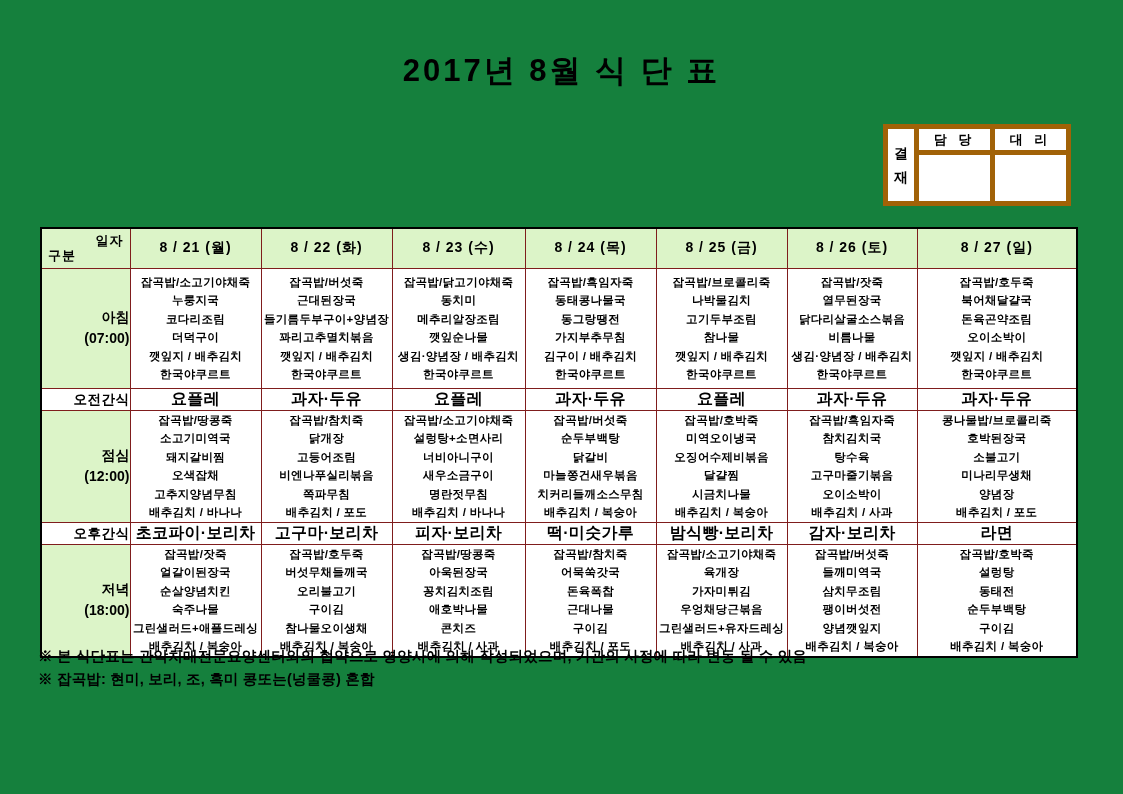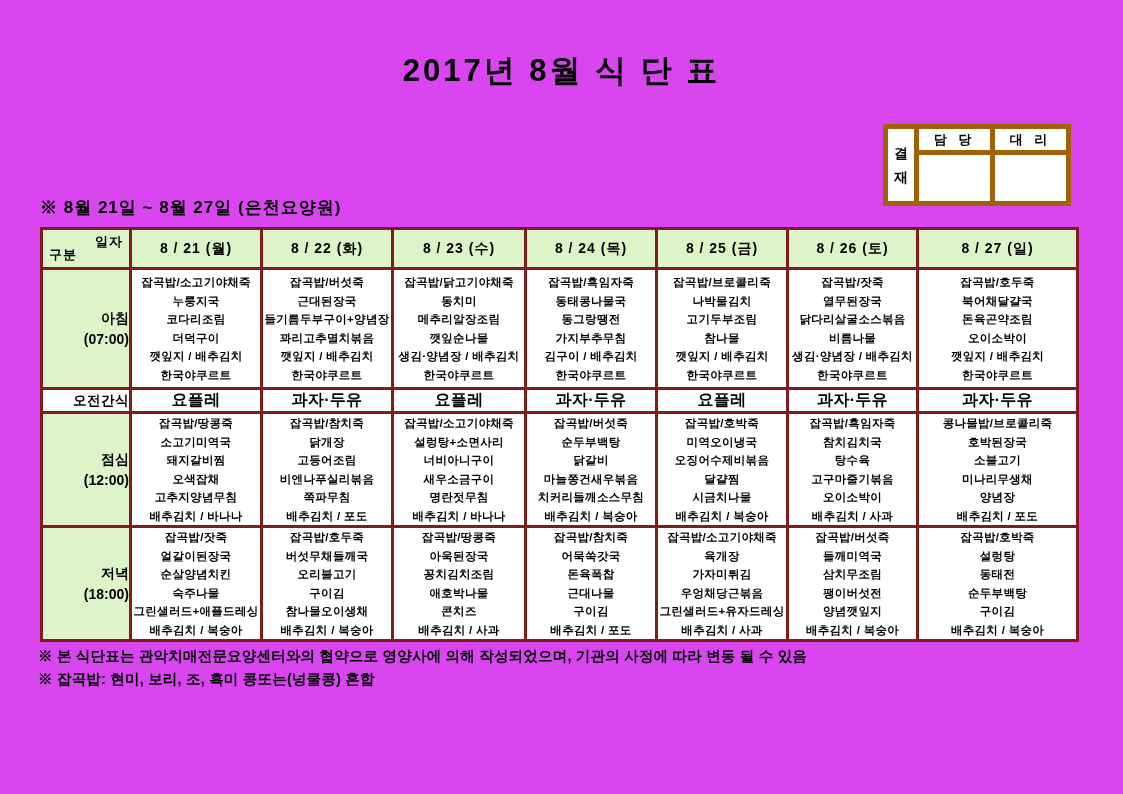--- a/index.html
+++ b/index.html
@@ -1,39 +1,39 @@
 <!DOCTYPE html>
 <html style="--green: #dcf4c8;"><head>
 <meta charset="utf-8">
 <style>
   * { margin:0; padding:0; box-sizing:border-box; }
   html,body { background:#fff; }
   body { font-family:"Liberation Sans", sans-serif; color:#000; }
-  .page { position:relative; width:1123px; height:794px; background:#d946ef; overflow:hidden; }
+  .page { position:relative; width:1123px; height:794px; background:#15803d; overflow:hidden; }
 
   .title { position:absolute; top:50px; left:0; width:100%; text-align:center;
            font-size:31px; font-weight:bold; letter-spacing:3px; }
 
   
   .approval { position:absolute; top:124px; left:883px; border-collapse:collapse; }
   .approval td { border:5px solid #a16207; background:#fff; }
   .approval .stamp-col { width:31px; vertical-align:middle; }
   .approval .stamp-col .vtxt { width:15px; margin:0 auto; word-break:break-all;
         font-size:14px; font-weight:bold; line-height:24px; text-align:center; }
   .approval .head { width:76px; height:26px; text-align:center;
         font-size:13px; font-weight:bold; letter-spacing:4px; }
   .approval .sign { height:51px; }
 
   .subtitle { position:absolute; top:196px; left:40px; font-size:17px;
         font-weight:bold; letter-spacing:1px; }
 
   
   .menu { position:absolute; top:227px; left:40px; border-collapse:collapse;
           table-layout:fixed; border:2px solid #000; }
-  .menu th, .menu td { border:3px solid #7f1d1d; overflow:hidden;margin-left:42px; }
+  .menu th, .menu td { border:1px solid #7f1d1d; overflow:hidden;margin-left:42px; }
   .menu thead th { height:40px; background:var(--green,#dcf4c8);
         font-size:14px; font-weight:bold; text-align:center; letter-spacing:1px; }
   .corner { position:relative;
         background-color:var(--green,#dcf4c8);
         background-image:linear-gradient(to bottom right,
           transparent calc(50% - 1px), #000 calc(50% - 1px),
           #000 calc(50% + 1px), transparent calc(50% + 1px)); }
   .corner .c-top { position:absolute; top:3px; right:6px; font-size:13px; font-weight:bold; }
   .corner .c-bottom { position:absolute; bottom:3px; left:6px; font-size:13px; font-weight:bold; }
 
@@ -71,21 +71,20 @@
         <td class="head">담 당</td>
         <td class="head">대 리</td>
       </tr>
       <tr>
         <td class="sign"></td>
         <td class="sign"></td>
       </tr>
     </tbody>
   </table>
 
-  <div class="subtitle">※ 8월 21일 ~ 8월 27일 (은천요양원)</div>
 
   <table class="menu">
     <colgroup>
       <col style="width:89px">
         <col style="width:131px">
         <col style="width:131px">
         <col style="width:133px">
       <col style="width:131px">
         <col style="width:131px">
         <col style="width:130px">
@@ -234,20 +233,30 @@
           </td>
         <td class="menu-cell">
             <div>콩나물밥/브로콜리죽</div>
             <div>호박된장국</div>
             <div>소불고기</div>
             <div>미나리무생채</div>
             <div>양념장</div>
             <div>배추김치 / 포도</div>
           </td>
       </tr>
+      <tr class="snack">
+        <th class="rowlabel plain">오후간식</th>
+        <td class="snack-cell">초코파이·보리차</td>
+        <td class="snack-cell">고구마·보리차</td>
+        <td class="snack-cell">피자·보리차</td>
+        <td class="snack-cell">떡·미숫가루</td>
+        <td class="snack-cell">밤식빵·보리차</td>
+        <td class="snack-cell">감자·보리차</td>
+        <td class="snack-cell">라면</td>
+      </tr>
       <tr class="meal-dinner">
         <th class="rowlabel">
           <div>저녁</div>
           <div>(18:00)</div>
         </th>
         <td class="menu-cell">
             <div>잡곡밥/잣죽</div>
             <div>얼갈이된장국</div>
             <div>순살양념치킨</div>
             <div>숙주나물</div>

